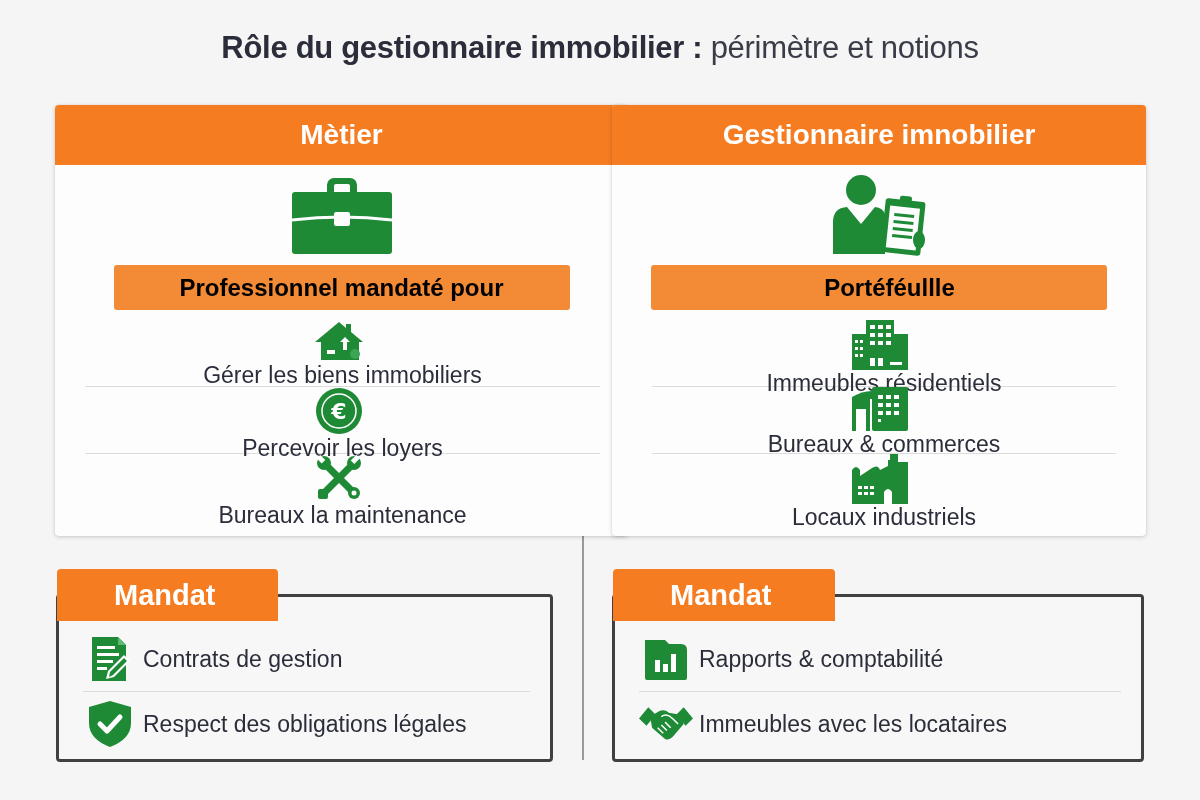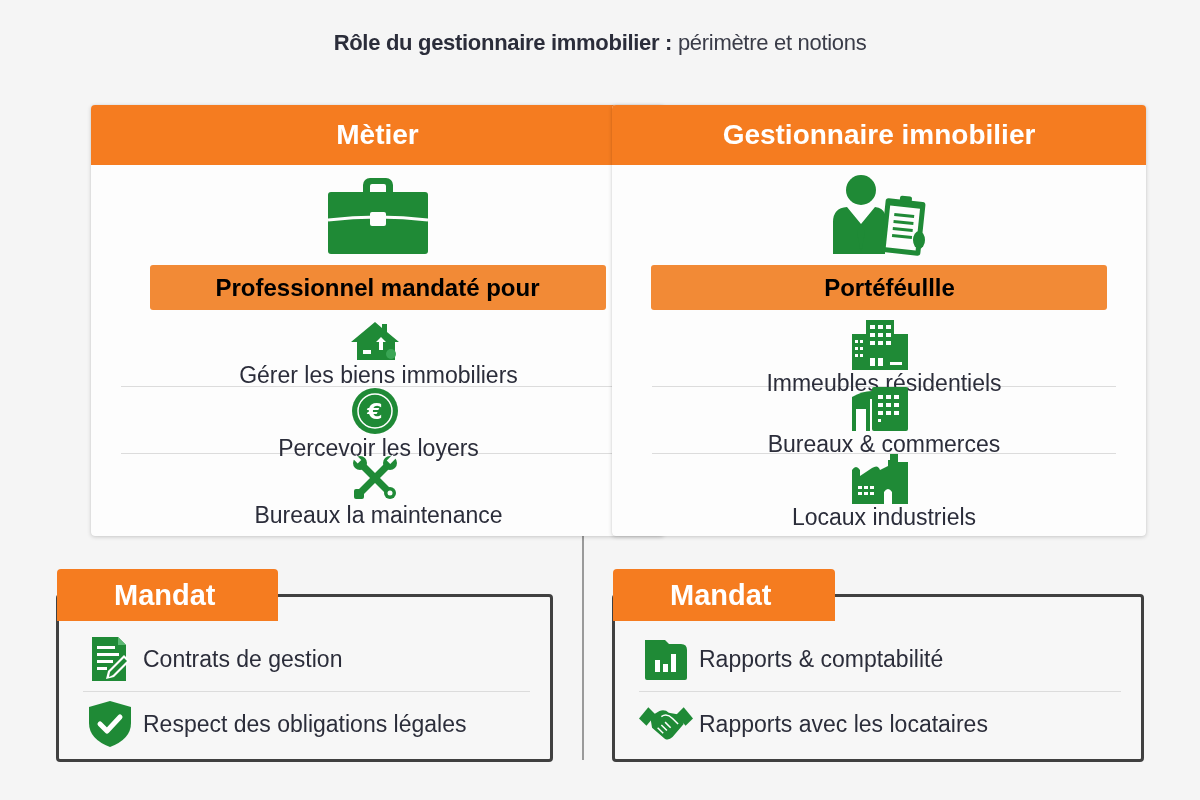--- a/index.html
+++ b/index.html
@@ -7,21 +7,21 @@
       width: 1200px; height: 800px;
       background: #f5f5f5;
       font-family: "Liberation Sans", "DejaVu Sans", sans-serif;
       color: #2b2d3a;
       overflow: hidden;
     }
     .page { position: relative; width: 1200px; height: 800px; }
 
     .title {
       position: absolute; top: 30px; left: 0; width: 1200px;
-      text-align: center; font-size: 22px; letter-spacing: -0.3px;
+      text-align: center; font-size: 31px; letter-spacing: -0.3px;
       color: #2b2d3a;
     }
     .title .bold { font-weight: bold; }
     .title .light { font-weight: normal; color: #3a3c48; }
 
     .divider {
       position: absolute; left: 582px; top: 110px; width: 2px; height: 650px;
       background: #9a9a9a;
     }
 
@@ -80,21 +80,21 @@
 <body>
 
 <div class="page">
 
   <h1 class="title">
     <span class="bold">Rôle du gestionnaire immobilier :</span><span class="light"> périmètre et notions</span>
   </h1>
 
   <div class="divider"></div>
 
-  <div class="card" style="left:55px; top:105px; width:573px; height:431px;margin-left:36px;">
+  <div class="card" style="left:55px; top:105px; width:573px; height:431px;">
     <div class="card-header">Mètier</div>
     <div class="card-icon">
       <svg width="100" height="78" viewBox="0 0 100 78">
         <path d="M35 16 V9 a7 7 0 0 1 7 -7 h16 a7 7 0 0 1 7 7 V16 h-7 V10 a2 2 0 0 0 -2 -2 H44 a2 2 0 0 0 -2 2 V16 Z" fill="#1f8a36"></path>
         <rect x="0" y="16" width="100" height="62" rx="3" fill="#1f8a36"></rect>
         <path d="M0 44 Q50 38 100 44" stroke="#fdfdfd" stroke-width="3" fill="none"></path>
         <rect x="42" y="36" width="16" height="14" rx="2" fill="#fdfdfd"></rect>
       </svg>
     </div>
     <div class="subbar" style="width:456px;">Professionnel mandaté pour</div>
@@ -307,18 +307,18 @@
               <path d="M12 12 L22 6 Q28 4 32 8 L44 10 L48 20 L36 34 Q32 38 28 36 L14 24 Z"></path>
             </g>
             <g stroke="#fff" stroke-width="1.6" fill="none">
               <path d="M24 12 Q30 8 36 14 L42 20"></path>
               <path d="M20 24 L26 30"></path>
               <path d="M24 21 L30 27"></path>
               <path d="M28 18 L34 24"></path>
             </g>
           </svg>
         </span>
-        <span>Rapports avec les locataires</span>
+        <span>Immeubles avec les locataires</span>
       </div>
     </div>
   </div>
 
 </div>
 
 </body></html>

